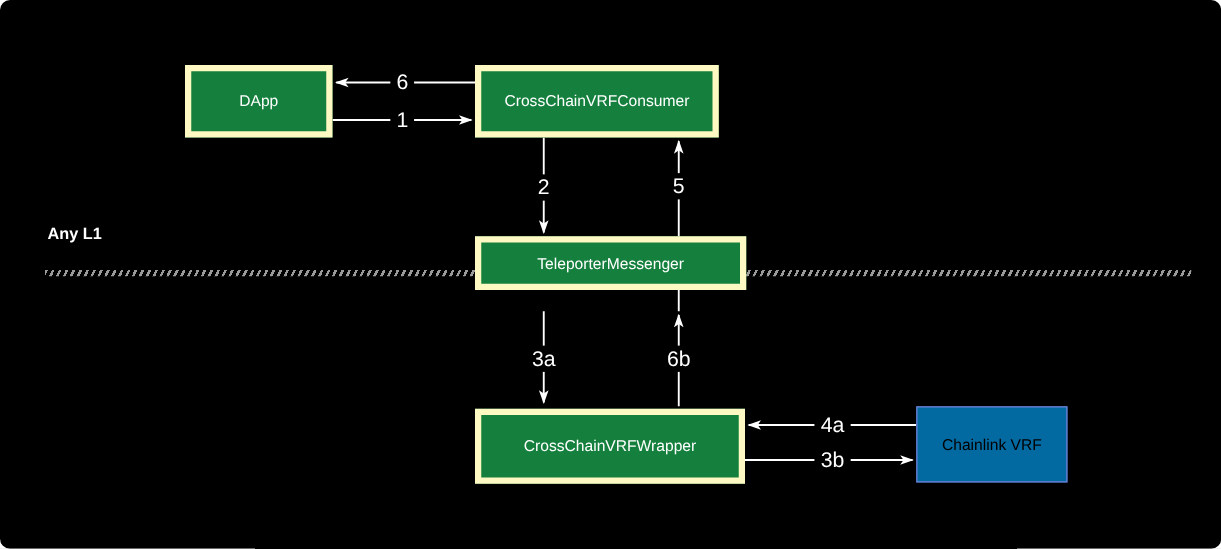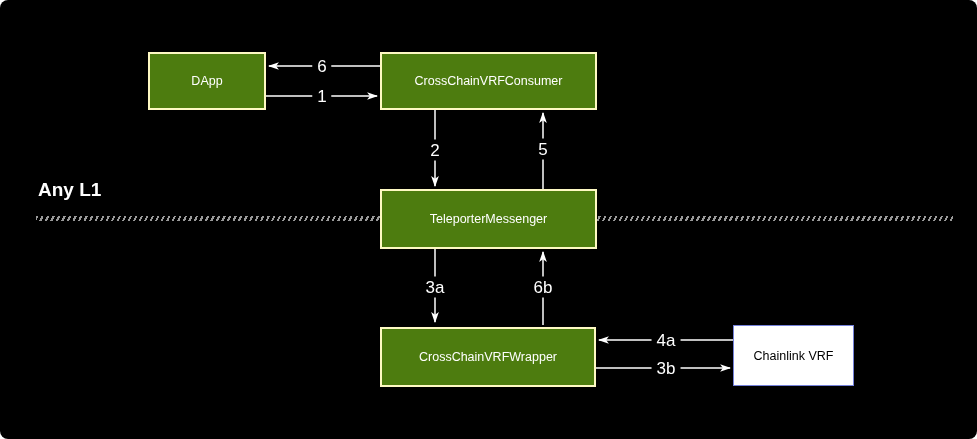--- a/index.html
+++ b/index.html
@@ -17,45 +17,45 @@
     overflow: hidden;
   }
   .connectors {
     position: absolute;
     left: 0; top: 0;
     width: 977px; height: 439px;
     pointer-events: none;
   }
   .node {
     position: absolute;
-    background: #4d7c0f;
-    border: 2px solid #fef9c3;
+    background: #15803d;
+    border: 5px solid #fef9c3;
     color: #ffffff;
     display: flex;
     align-items: center;
     justify-content: center;
     font-size: 12.5px;
     text-align: center;
     box-sizing: border-box;
   }
   .node-dapp       { left: 148px; top: 52px;  width: 118px; height: 58px; }
-  .node-consumer   { left: 380px; top: 52px;  width: 217px; height: 58px; }
-  .node-teleporter { left: 380px; top: 189px; width: 217px; height: 60px; }
+  .node-consumer   { left: 380px; top: 52px;  width: 195px; height: 58px; }
+  .node-teleporter { left: 380px; top: 189px; width: 217px; height: 43px; }
   .node-wrapper    { left: 380px; top: 327px; width: 216px; height: 60px; }
   .node-chainlink  {
     left: 733px; top: 325px; width: 121px; height: 61px;
-    background: #ffffff;
+    background: #0369a1;
     border: 1px solid #7481d9;
     color: #000000;
   }
   .zone-label {
     position: absolute;
     color: #ffffff;
     font-weight: bold;
-    font-size: 19px;
+    font-size: 13px;
     white-space: nowrap;
   }
   .zone-label-top    { left: 38px; top: 179px; }
   .zone-label-bottom { left: 38px; top: 239px; }
   .divider {
     position: absolute;
     left: 36px; top: 216px;
     width: 917px; height: 5px;
     background: repeating-linear-gradient(115deg, #9a9a9a 0 2px, rgba(0,0,0,0) 2px 5px);
   }

